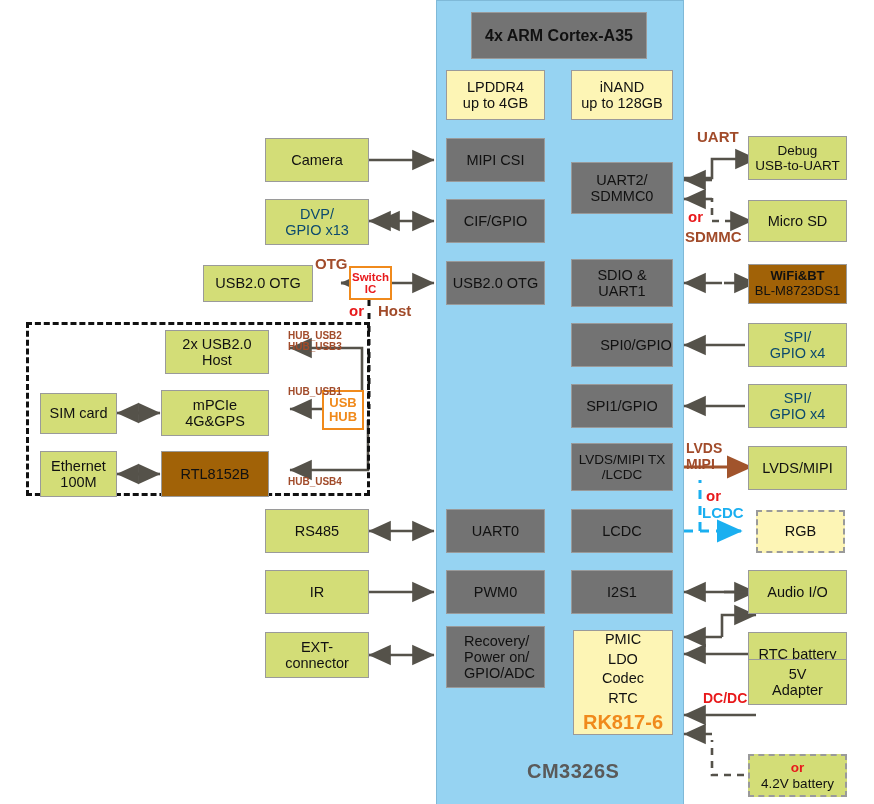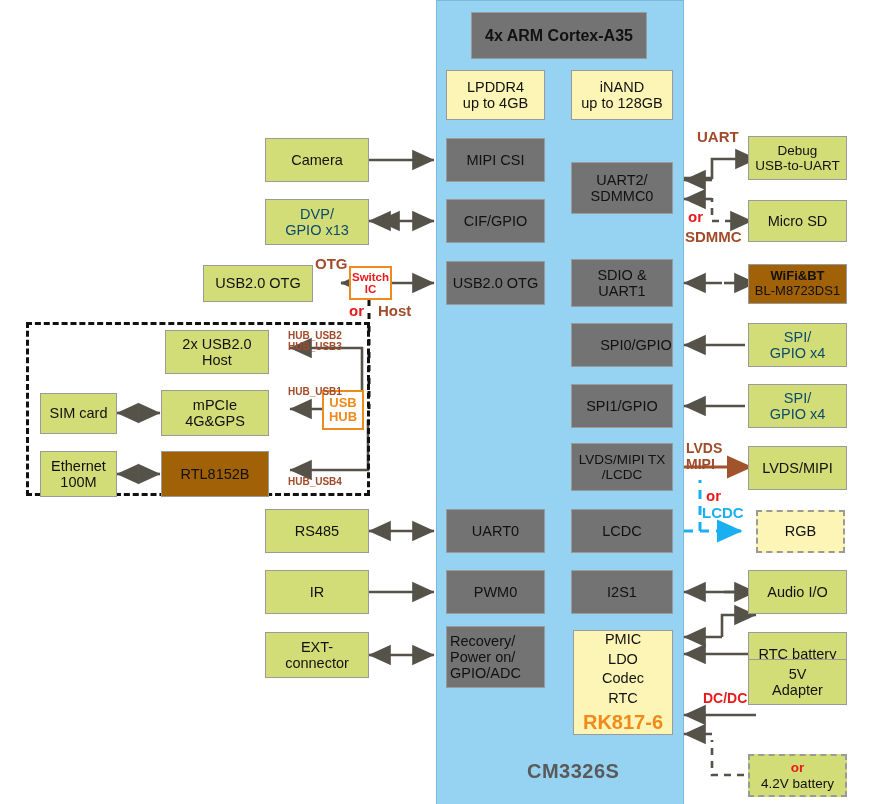--- a/index.html
+++ b/index.html
@@ -166,21 +166,21 @@
   </div>
   <div class="blk white" style="left:446px;top:261px;width:99px;height:44px;">
     <span>USB2.0 OTG</span>
   </div>
   <div class="blk white" style="left:446px;top:509px;width:99px;height:44px;">
     <span>UART0</span>
   </div>
   <div class="blk white" style="left:446px;top:570px;width:99px;height:44px;">
     <span>PWM0</span>
   </div>
-  <div class="blk white" style="left:446px;top:626px;width:99px;height:62px;align-items:flex-start;padding-left:3px;">
+  <div class="blk white" style="left:446px;top:626px;width:99px;height:62px;align-items:flex-start;padding-left:17px;">
     <span>Recovery/</span>
     <span>Power on/</span>
     <span>GPIO/ADC</span>
   </div>
 
   <div class="blk white" style="left:571px;top:162px;width:102px;height:52px;">
     <span>UART2/</span>
     <span>SDMMC0</span>
   </div>
   <div class="blk white" style="left:571px;top:259px;width:102px;height:48px;">

